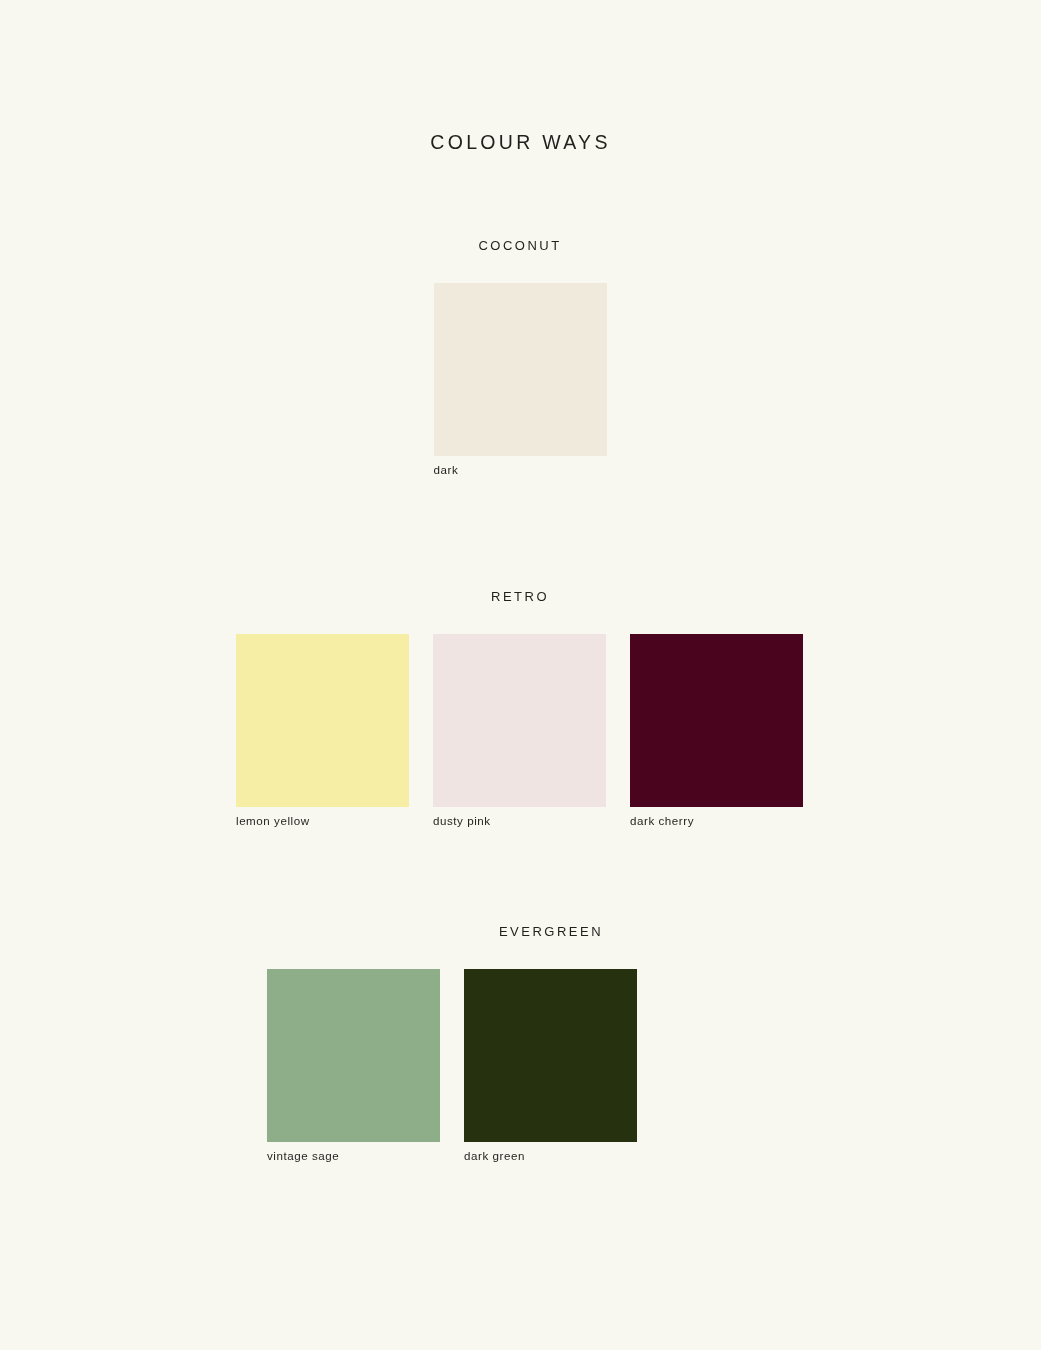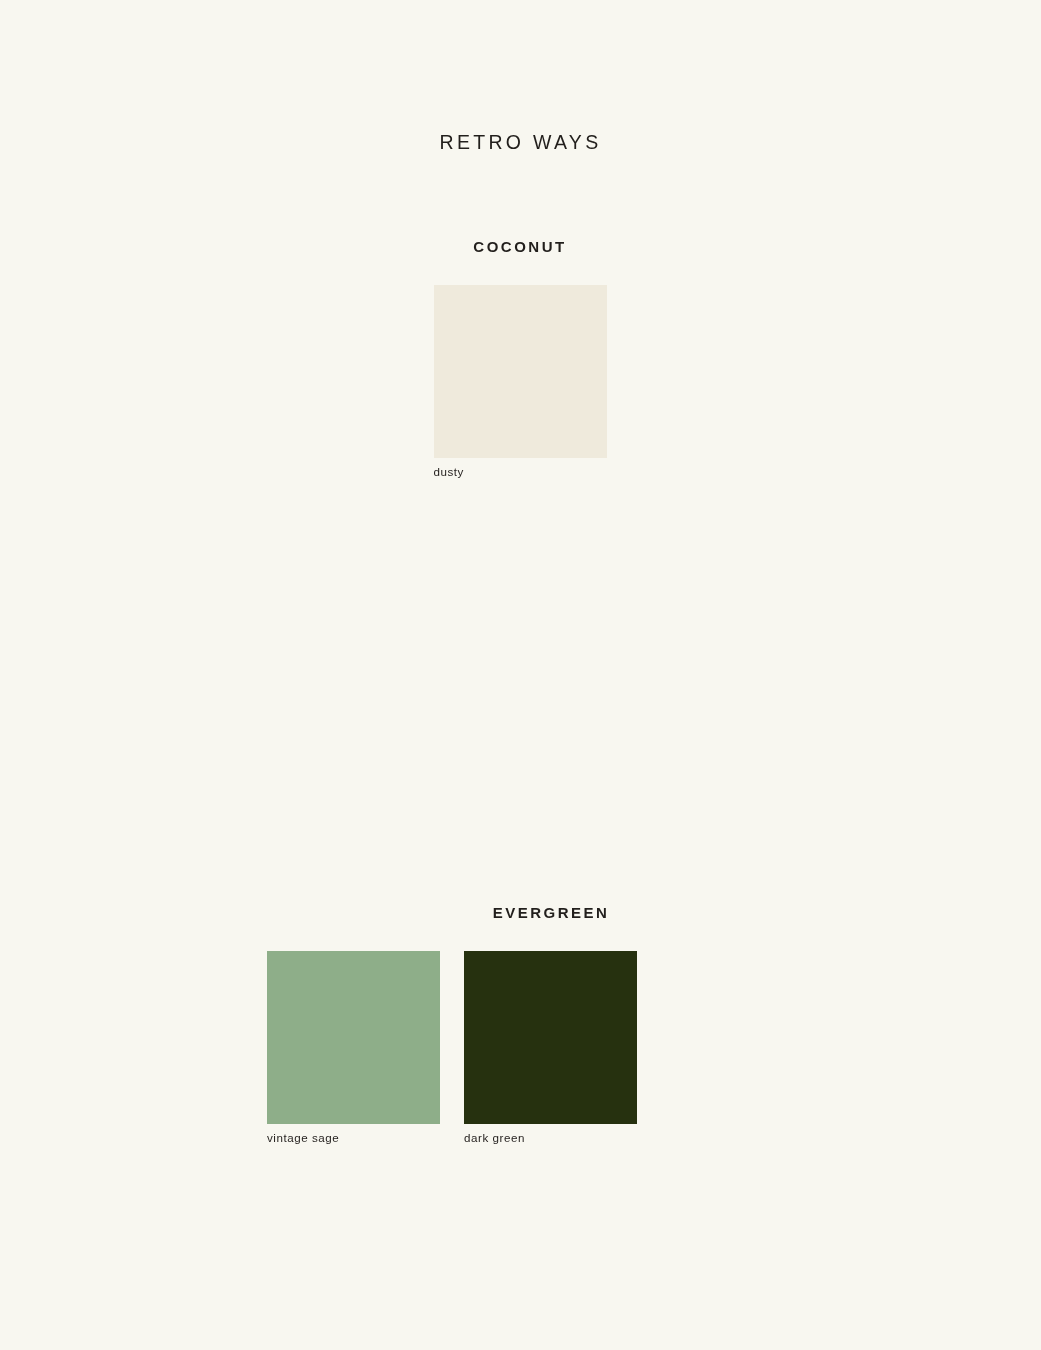--- a/index.html
+++ b/index.html
@@ -39,27 +39,27 @@
   }
 
   
   .palette-group {
     position: absolute;
     left: 236px;
     width: 568px;
   }
   #group-coconut  { top: 238px; }
   #group-retro    { top: 589px; }
-  #group-evergreen{ top: 904px; padding-left: 31px; }
+  #group-evergreen{ top: 924px; padding-left: 31px; }
 
   .group-heading {
     text-align: center;
-    font-size: 15px;
+    font-size: 13px;
     letter-spacing: 2.5px;
-    font-weight: 700;
+    font-weight: 400;
     color: #221f1c;
     margin: 0 0 29px 0;
     line-height: 1.2;
   }
 
   .swatch-row {
     display: flex;
     flex-direction: row;
     gap: 24px;
     align-items: flex-start;
@@ -87,32 +87,49 @@
     color: #231f1d;
     line-height: 1.25;
     white-space: nowrap;
   }
 </style>
 </head>
 <body style="background-color: rgb(248, 247, 240); color: rgb(29, 29, 27);">
 
 <div class="page">
 
-  <h1 class="poster-title">RETRO WAYS</h1>
+  <h1 class="poster-title">COLOUR WAYS</h1>
 
   <section class="palette-group" id="group-coconut">
     <h2 class="group-heading">COCONUT</h2>
     <div class="swatch-row single">
       <div class="swatch-cell">
         <span class="swatch-chip" style="background-color: rgb(239, 234, 220);"></span>
-        <span class="swatch-label">dusty</span>
+        <span class="swatch-label">dark</span>
       </div>
     </div>
   </section>
 
+  <section class="palette-group" id="group-retro">
+    <h2 class="group-heading">RETRO</h2>
+    <div class="swatch-row">
+      <div class="swatch-cell">
+        <span class="swatch-chip" style="background-color: rgb(247, 238, 165);"></span>
+        <span class="swatch-label">lemon yellow</span>
+      </div>
+      <div class="swatch-cell">
+        <span class="swatch-chip" style="background-color: rgb(239, 228, 226);"></span>
+        <span class="swatch-label">dusty pink</span>
+      </div>
+      <div class="swatch-cell">
+        <span class="swatch-chip" style="background-color: rgb(75, 4, 30);"></span>
+        <span class="swatch-label">dark cherry</span>
+      </div>
+    </div>
+  </section>
 
   <section class="palette-group" id="group-evergreen">
     <h2 class="group-heading">EVERGREEN</h2>
     <div class="swatch-row">
       <div class="swatch-cell">
         <span class="swatch-chip" style="background-color: rgb(142, 174, 137);"></span>
         <span class="swatch-label">vintage sage</span>
       </div>
       <div class="swatch-cell">
         <span class="swatch-chip" style="background-color: rgb(38, 49, 15);"></span>

